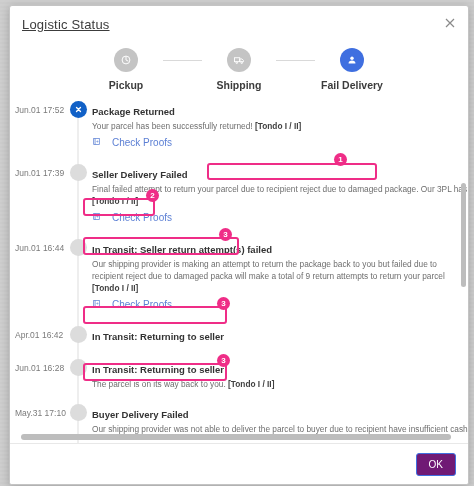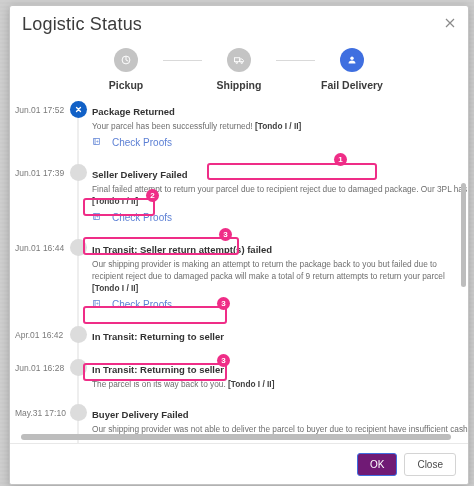--- a/index.html
+++ b/index.html
@@ -50,23 +50,24 @@
   
   .modal-header {
     position: relative;
     height: 36px;
     flex: 0 0 36px;
     display: flex;
     align-items: center;
     padding: 0 12px;
   }
   .modal-title {
-    font-size: 18px;
+    font-size: 13px;
     color: #3c3c3c;
     letter-spacing: .2px;
+    text-decoration: underline;
   }
   .close-icon {
     position: absolute;
     right: 10px;
     top: 9px;
     width: 16px;
     height: 16px;
     color: #8a8a8a;
     cursor: pointer;
     line-height: 16px;
@@ -478,17 +479,16 @@
       <div class="anno-badge" style="left:207px; top:257px;">3</div>
 
       <div class="vscroll-track">
         <div class="vscroll-thumb"></div>
       </div>
       <div class="hscroll-thumb"></div>
     </div>
 
     <div class="modal-footer">
       <button class="btn btn-primary">OK</button>
-      <button class="btn btn-secondary">Close</button>
     </div>
 
   </div>
 </div>
 
 </body></html>

